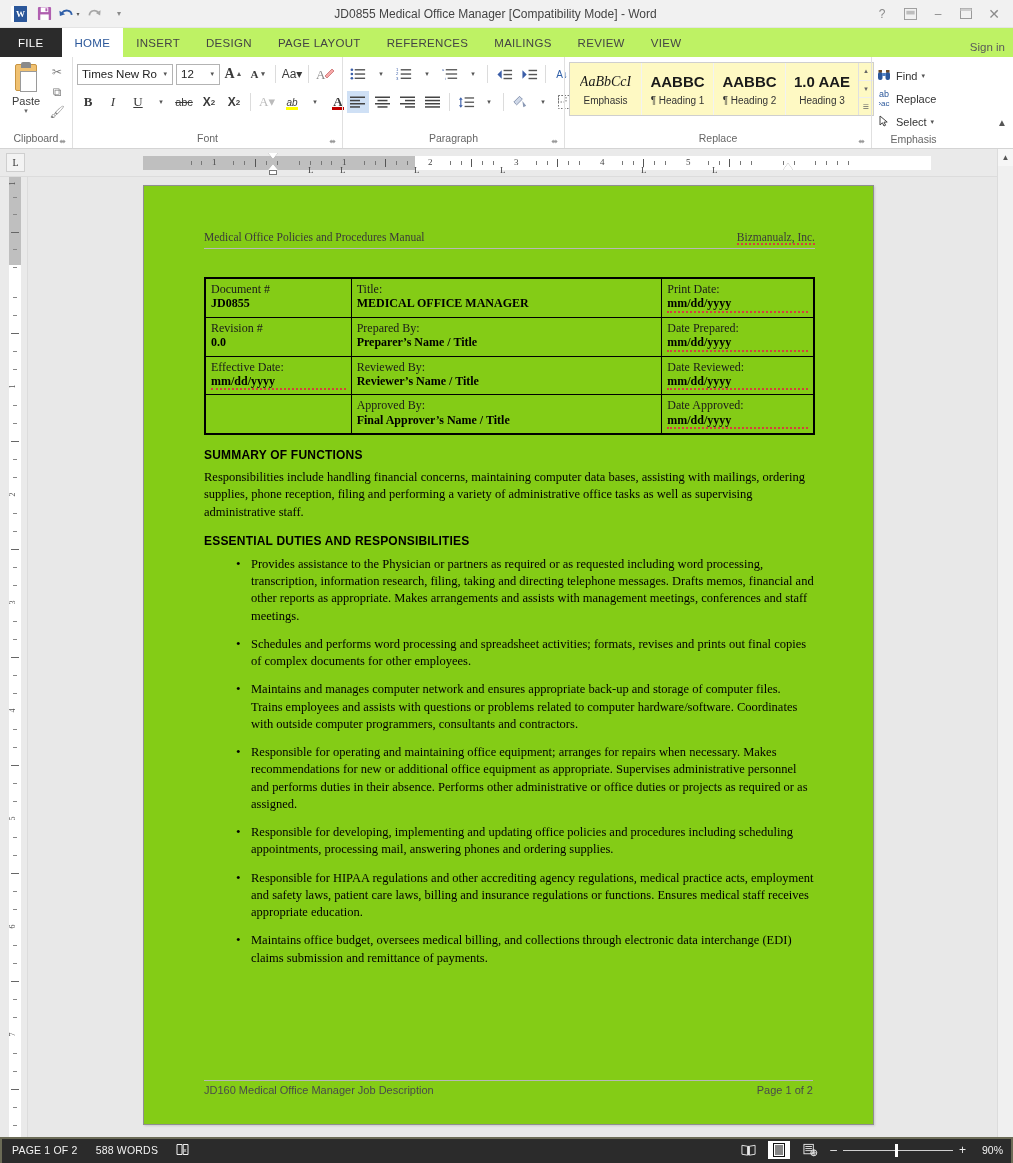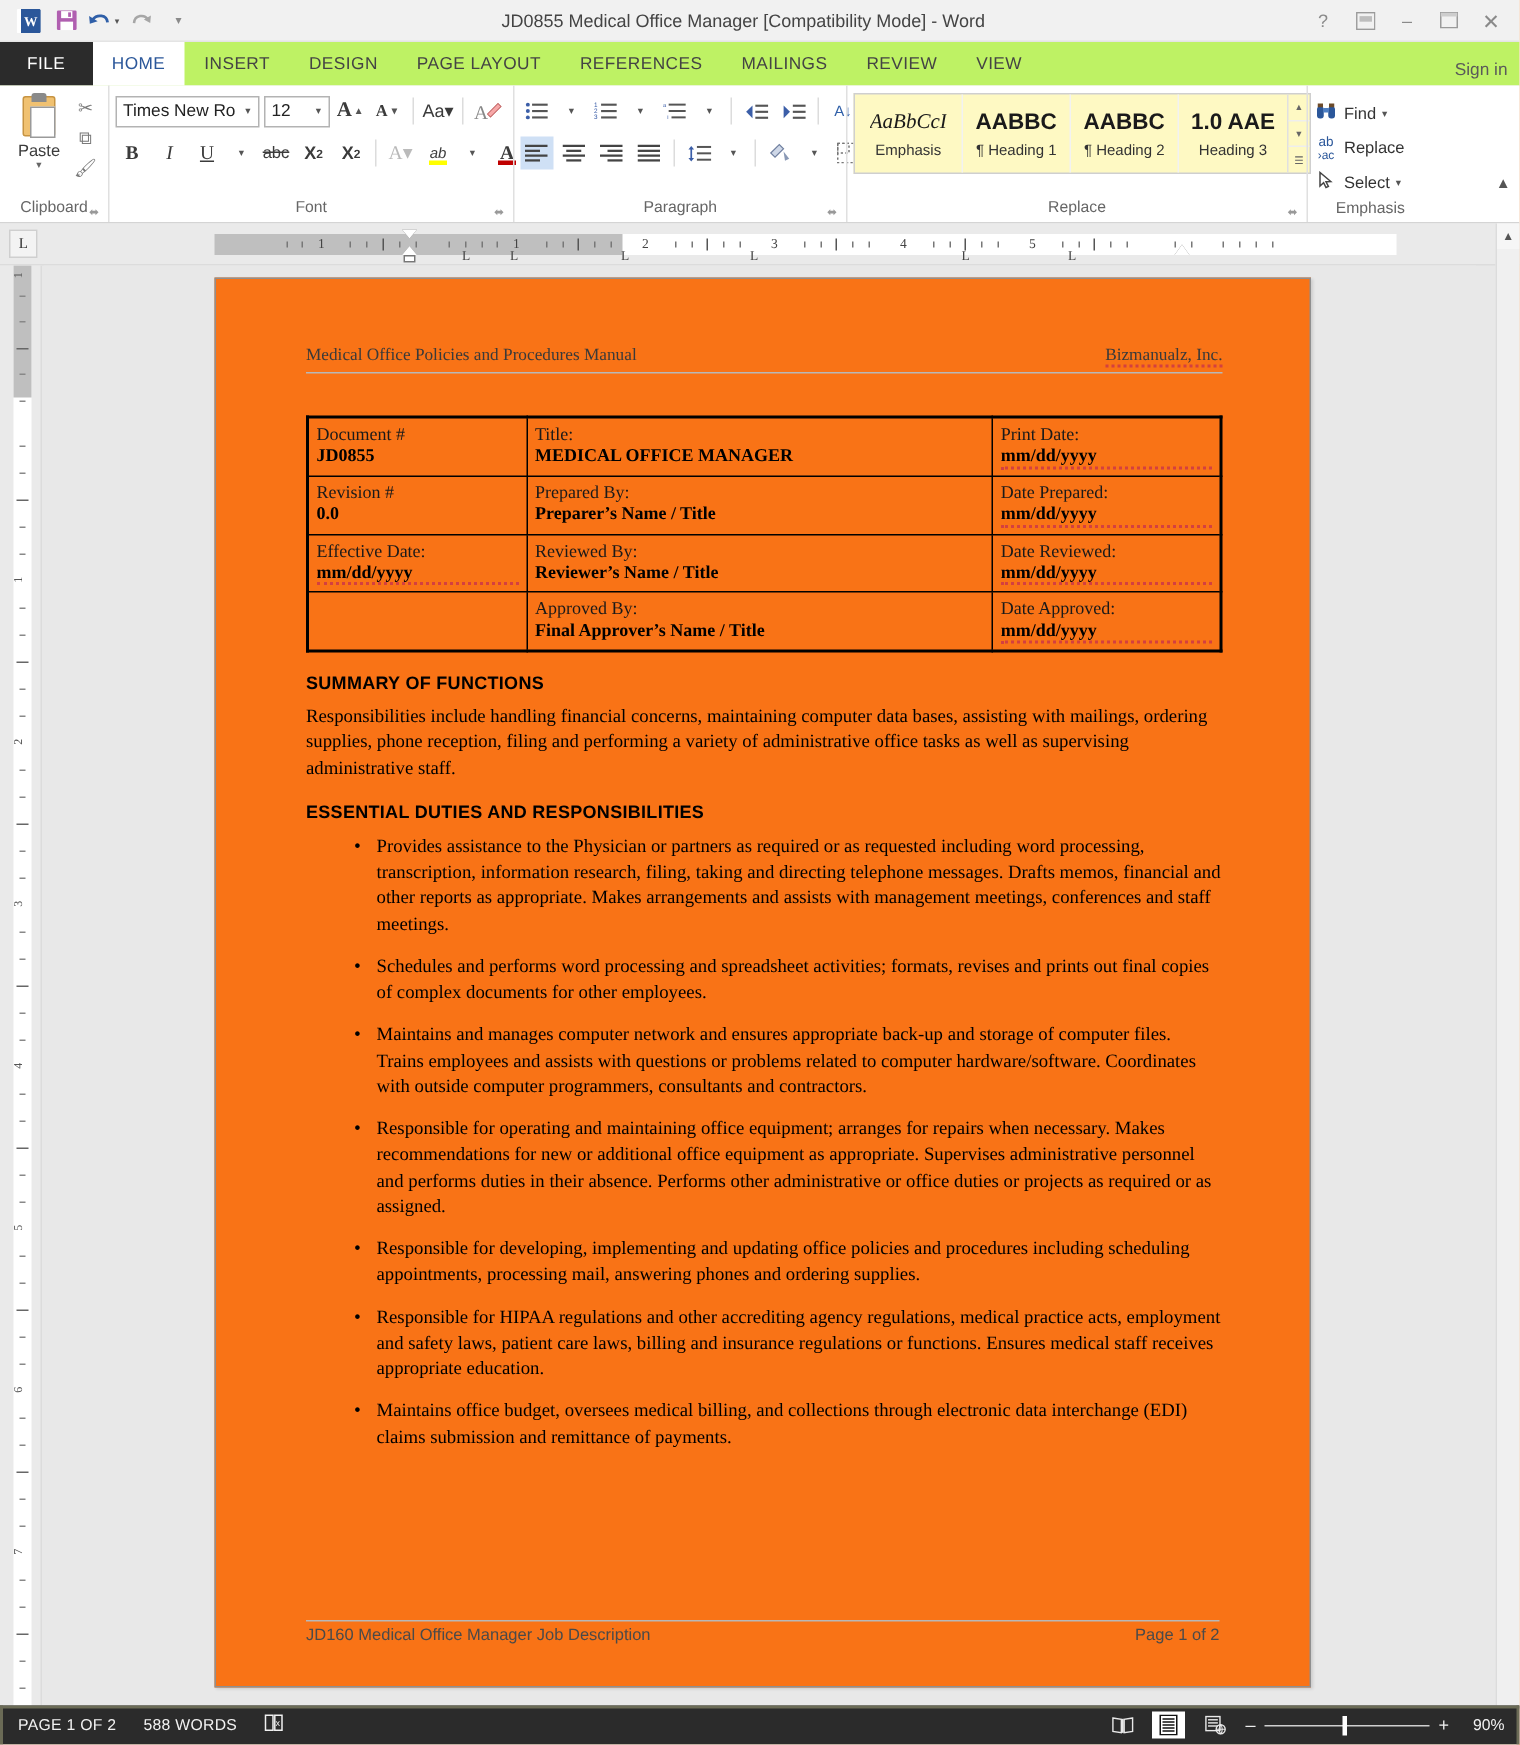--- a/index.html
+++ b/index.html
@@ -178,21 +178,21 @@
   .vtick { position: absolute; left: 13px; width: 4px; height: 1px; background: #888; }
   .vtickL { position: absolute; left: 11px; width: 8px; height: 1px; background: #666; }
 
   
   .canvas {
     position: absolute; top: 177px; left: 29px; width: 955px; height: 960px;
     background: #e8e8e8; overflow: hidden;
   }
   .page {
     position: absolute; left: 114px; top: 8px; width: 731px; height: 940px;
-    background: #f97316; border: 1px solid #8f8f8f; box-shadow: 1px 1px 2px rgba(0,0,0,.12);
+    background: #84cc16; border: 1px solid #8f8f8f; box-shadow: 1px 1px 2px rgba(0,0,0,.12);
   }
   .doc { position: absolute; left: 0; top: 0; width: 731px; padding: 45px 60px 0 60px;
          font-family: "Liberation Serif", serif; color: #000; }
 
   .dochdr { display: flex; justify-content: space-between; font-size: 11.5px; color: #3a3a3a;
             padding-bottom: 3px; border-bottom: 1px solid #b8b8b8; }
   .sq { text-decoration: none; border-bottom: 2px dotted #d4403f; padding-bottom: 0px; }
 
   table.infotable {
     width: 100%; border-collapse: collapse; margin-top: 28px;

